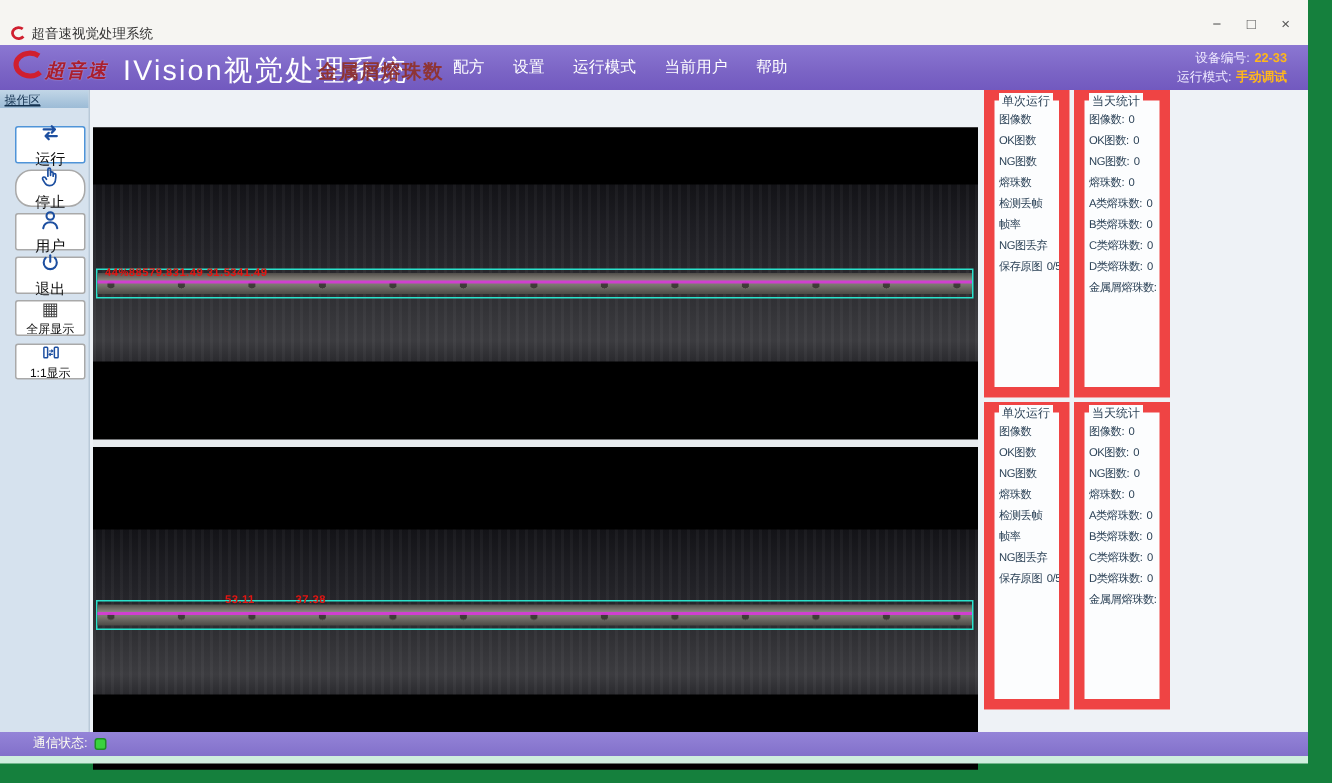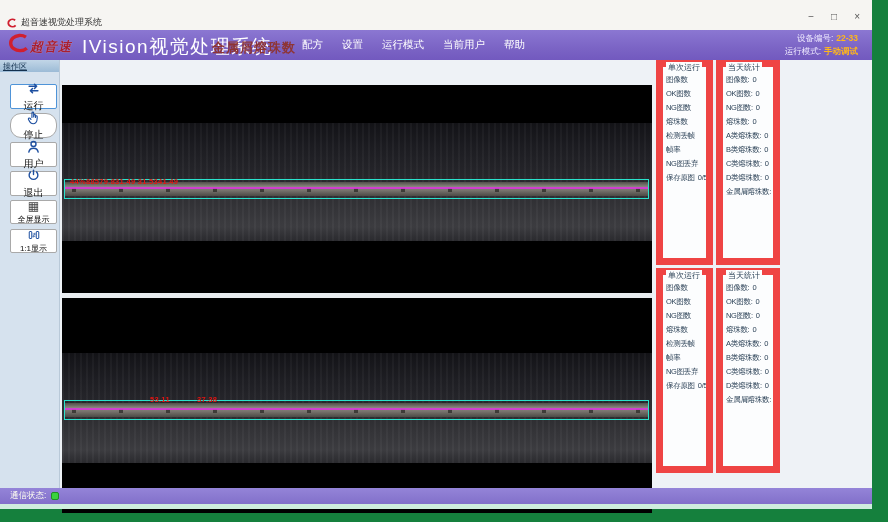--- a/index.html
+++ b/index.html
@@ -96,21 +96,21 @@
   .btn-prepare { position:absolute; left:13px; top:45px; width:70px; height:38px;
                  background:linear-gradient(180deg,#f8b22d,#f09a10); border:1px solid #c8860e;
                  display:flex; align-items:center; justify-content:center; font-size:12px; color:#222; cursor:default; }
   .btn-data { position:absolute; left:13px; top:108px; width:70px; height:36px; background:#fff;
               border:1px solid #bbb; border-radius:1px; display:flex; align-items:center; justify-content:center;
               font-size:11px; color:#333; cursor:default; }
 
   
   .statusbar { position:absolute; left:0; top:488px; width:872px; height:16px;
                background:linear-gradient(180deg,#9484d8,#8270ca); display:flex; align-items:center;
-               padding:0 10px; font-size:8.5px; color:#fdfdf0; }
+               padding:0 22px; font-size:8.5px; color:#fdfdf0; }
   .comm-dot { width:8px; height:8px; background:#3ad23e; border:1px solid #1f8f24; border-radius:2px; margin-left:5px; }
   .sb-right { margin-left:auto; display:flex; align-items:center; gap:12px; }
   .greenstrip { position:absolute; left:0; top:504px; width:872px; height:5px; background:#cfeede; }
 </style>
 </head>
 <body>
 
 <div class="stage">
 
   <div class="titlebar">

